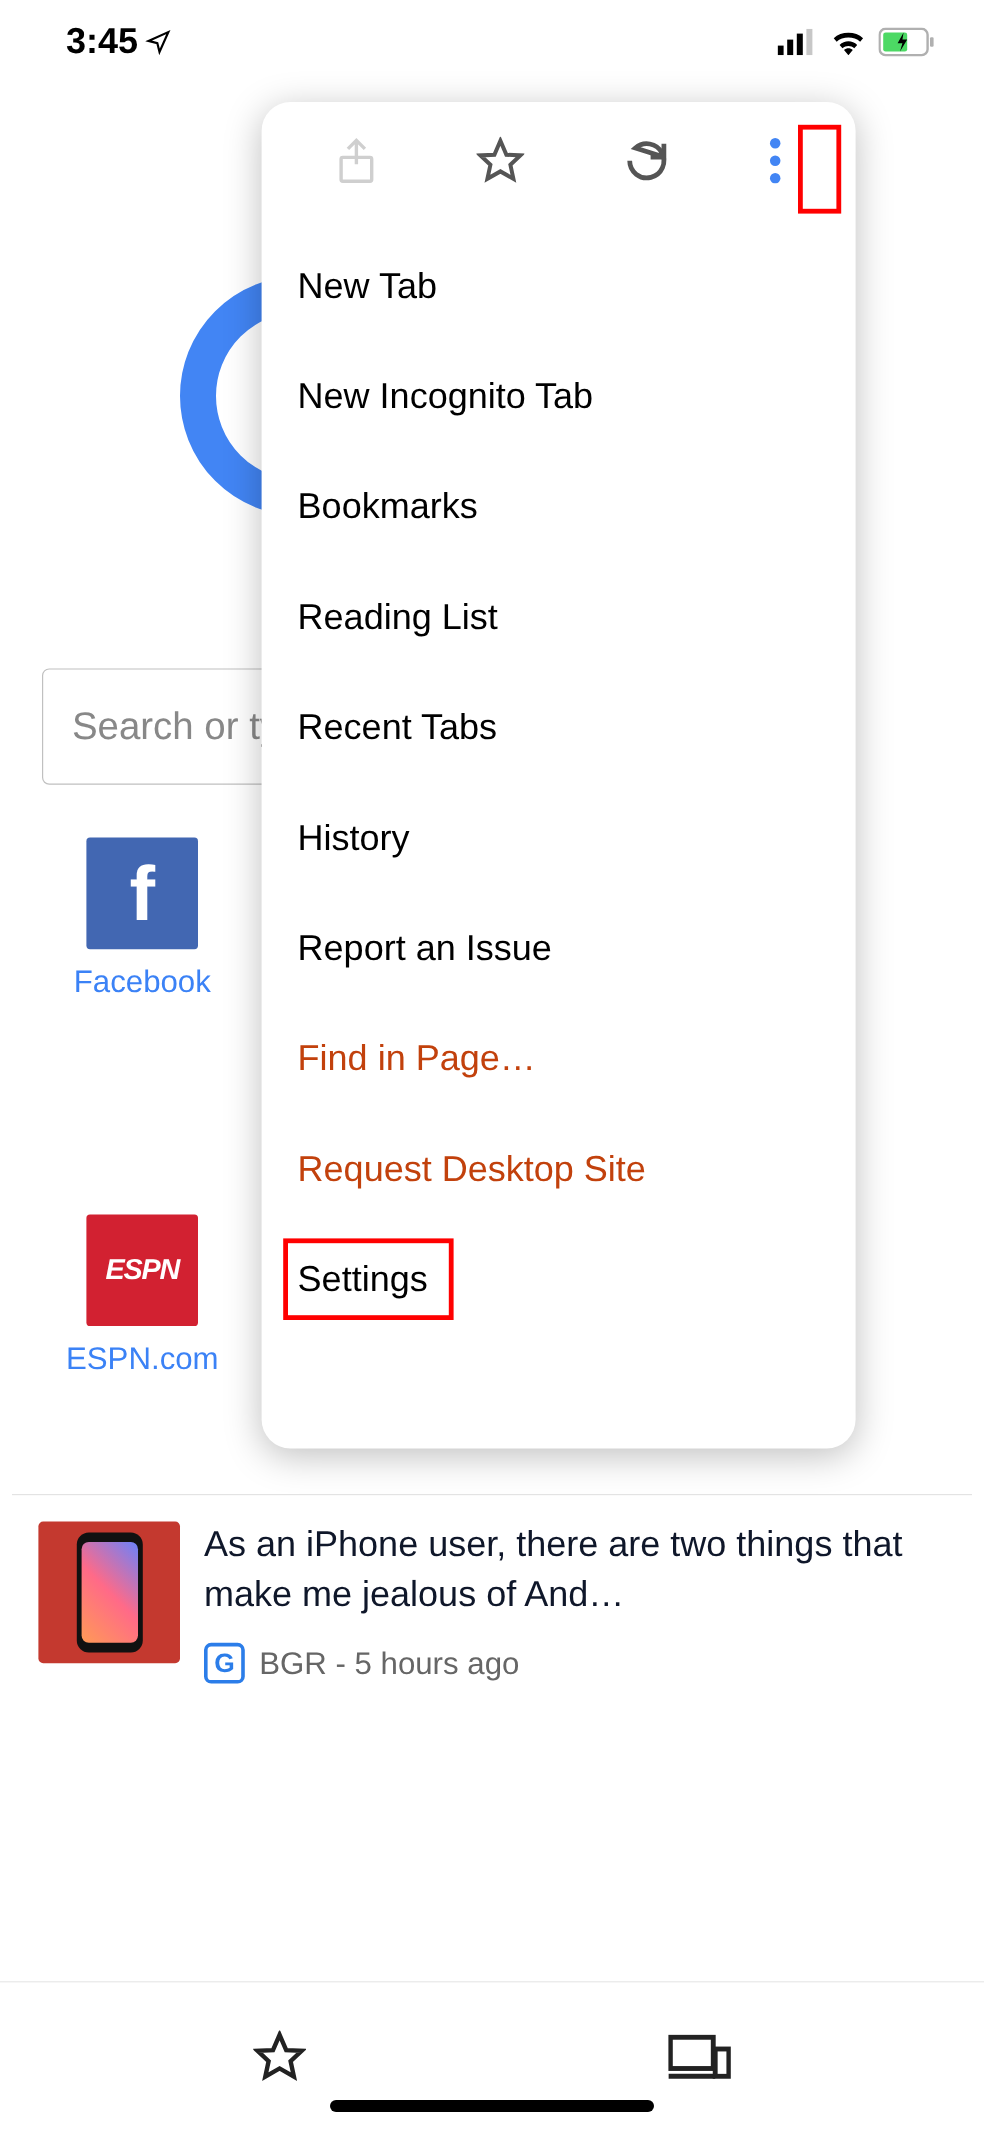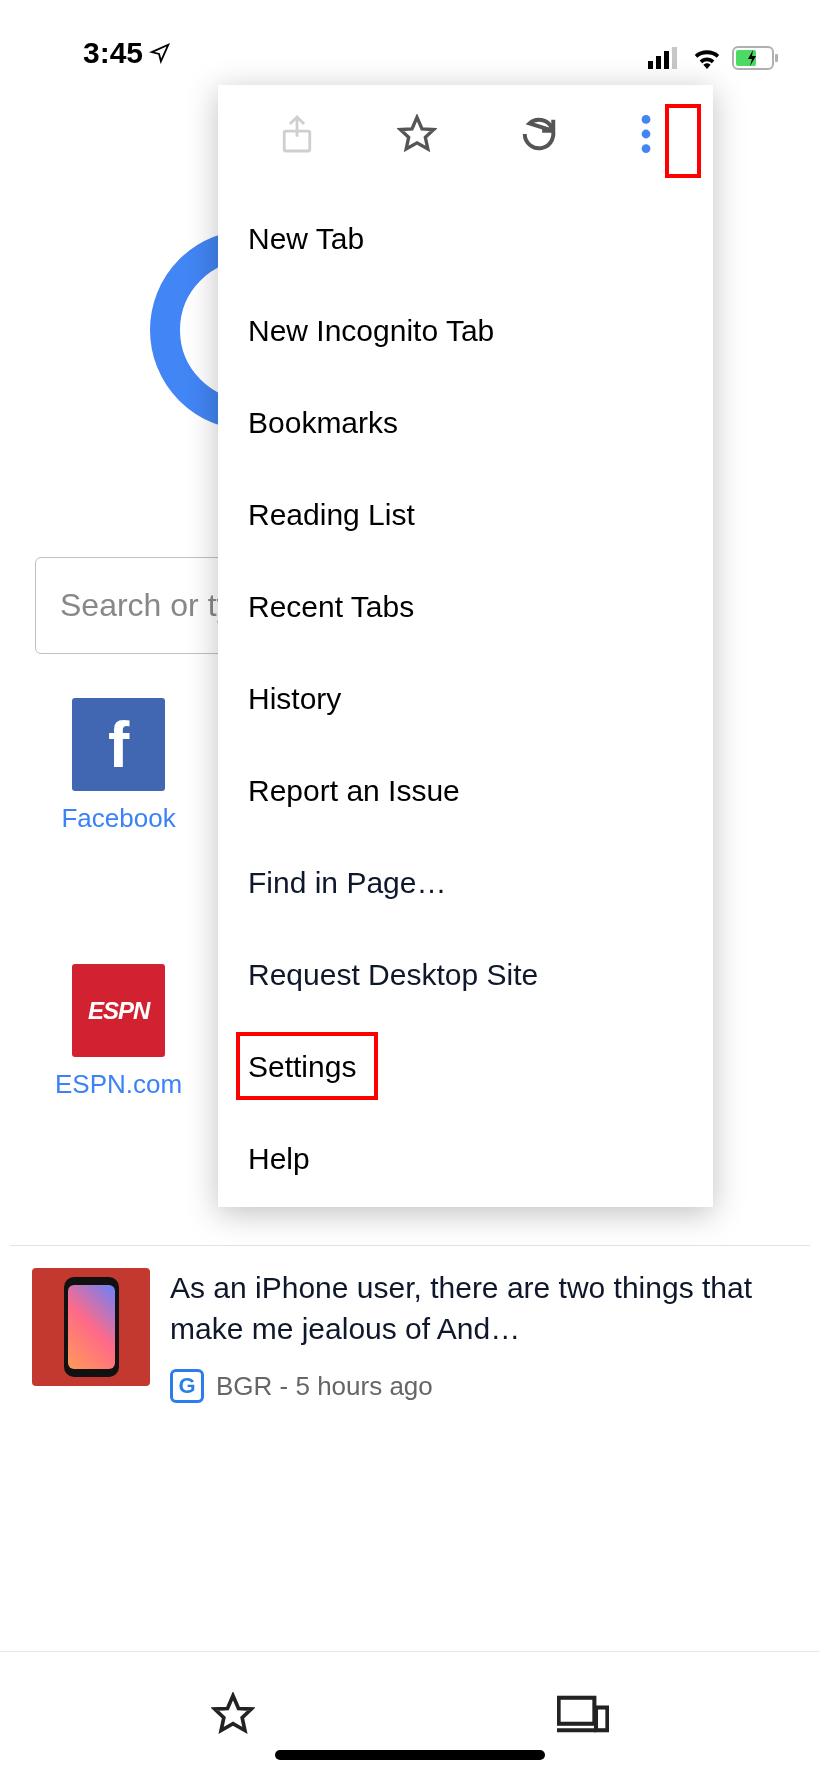--- a/index.html
+++ b/index.html
@@ -1,60 +1,60 @@
 <!DOCTYPE html>
 <html><head>
 <meta charset="utf-8">
 <style>
 * { margin:0; padding:0; box-sizing:border-box; }
 body { width:820px; height:1776px; font-family:-apple-system,Helvetica,Arial,sans-serif; background:#fff; position:relative; overflow:hidden; }
 
 
-.status-bar { position:absolute; top:0; left:0; right:0; height:70px; display:flex; align-items:flex-end; justify-content:space-between; padding:0 40px 0 55px;margin-left:28px; }
+.status-bar { position:absolute; top:0; left:0; right:0; height:70px; display:flex; align-items:center; justify-content:space-between; padding:0 40px 0 55px; }
 .status-time { font-size:30px; font-weight:600; display:flex; align-items:center; gap:6px; }
 .status-right { display:flex; align-items:center; gap:10px; }
 .loc-arrow { transform:rotate(0deg); }
 
 
 .page-bg { position:absolute; top:70px; left:0; right:0; bottom:0; }
 .google-logo-wrap { position:absolute; top:160px; left:150px; width:100px; height:200px; overflow:hidden; }
 .google-logo { width:200px; height:200px; border:30px solid #4285f4; border-radius:50%; position:relative; }
 .google-logo::after { content:""; position:absolute; right:-30px; top:50%; transform:translateY(-50%); width:90px; height:30px; background:#4285f4; }
 
 .search-box { position:absolute; top:487px; left:35px; width:360px; height:97px; border:1px solid #c0c0c0; border-radius:6px; display:flex; align-items:center; padding-left:24px; font-size:32px; color:#888; }
 
 .bookmark-grid { position:absolute; top:628px; left:55px; }
 .bookmark-item { display:flex; flex-direction:column; align-items:center; margin-bottom:130px; }
 .bookmark-tile { width:93px; height:93px; border-radius:3px; display:flex; align-items:center; justify-content:center; color:#fff; font-weight:bold; }
 .fb-tile { background:#4267b2; font-size:64px; font-family:Arial; }
-.espn-tile { background:#d22131; font-size:24px; font-style:italic; letter-spacing:-1px; }
+.espn-tile { background:#d22131; font-size:24px; font-style:italic; letter-spacing:-1px;margin-top:48px; }
 .bookmark-label { margin-top:12px; font-size:26px; color:#3b82f6; }
 
 .article-row { position:absolute; top:1175px; left:10px; right:10px; border-top:1px solid #e3e3e3; padding:22px; display:flex; gap:20px; background:#fff; }
 .article-thumb { width:118px; height:118px; background:#c4392f; border-radius:4px; display:flex; align-items:center; justify-content:center; }
 .phone-mock { width:55px; height:100px; background:#111; border-radius:10px; display:flex; align-items:center; justify-content:center; }
 .phone-screen { width:47px; height:84px; background:linear-gradient(45deg,#ff9a56,#ff6a88,#6a82fb); border-radius:6px; }
 .article-text { flex:1; }
 .article-title { font-size:30px; color:#0f172a; line-height:1.35; }
 .article-meta { margin-top:20px; display:flex; align-items:center; gap:12px; color:#666; font-size:26px; }
 .bgr-badge { width:34px; height:34px; border-radius:6px; background:#fff; border:3px solid #2b7de9; color:#2b7de9; font-weight:bold; font-size:22px; display:flex; align-items:center; justify-content:center; }
 
 
 .bottom-bar { position:absolute; bottom:0; left:0; right:0; height:125px; background:#fff; border-top:1px solid #e8e8e8; display:flex; align-items:center; justify-content:space-around; padding:0 60px; }
 .bottom-bar .icon { color:#222; }
 .home-indicator { position:absolute; bottom:16px; left:50%; transform:translateX(-50%); width:270px; height:10px; border-radius:6px; background:#000; }
 
 
-.menu { position:absolute; top:85px; left:218px; width:495px; height:1122px; background:#fff; box-shadow:0 6px 30px rgba(0,0,0,0.25); }
+.menu { position:absolute; top:85px; left:218px; width:495px; height:1122px; background:#fff; box-shadow:0 6px 30px rgba(0,0,0,0.25);border-radius:24px; }
 .menu-top-row { height:98px; display:flex; align-items:center; justify-content:space-around; padding:0 20px; }
 .menu-top-row .icon { color:#555; }
 .share-icon { color:#cfcfcf !important; }
 .menu-list { padding:10px 0; }
 .menu-item { height:92px; display:flex; align-items:center; padding-left:30px; font-size:30px; color:#000; }
-.menu-item.disabled { color:#0f172a; }
+.menu-item.disabled { color:#c2410c; }
 
 .red-box-1 { position:absolute; top:104px; left:665px; width:36px; height:74px; border:4px solid #ff0000; }
 .red-box-2 { position:absolute; top:1032px; left:236px; width:142px; height:68px; border:4px solid #ff0000; }
 
 svg { display:block; }
 </style>
 </head>
 <body>
 
 <div class="status-bar">
@@ -174,23 +174,20 @@
       </div>
     <div class="menu-item disabled">
         <span>Find in Page…</span>
       </div>
     <div class="menu-item disabled">
         <span>Request Desktop Site</span>
       </div>
     <div class="menu-item">
         <span>Settings</span>
       </div>
-    <div class="menu-item">
-        <span>Help</span>
-      </div>
   </div>
 </div>
 
 <div class="red-box-1"></div>
 <div class="red-box-2"></div>
 
 <div class="bottom-bar">
   <span class="icon">
     <svg width="44" height="44" viewBox="0 0 24 24" fill="none" stroke="#222" stroke-width="2">
         <polygon points="12 2 15 9 22 9.3 17 14 18.5 21 12 17.3 5.5 21 7 14 2 9.3 9 9"></polygon>

